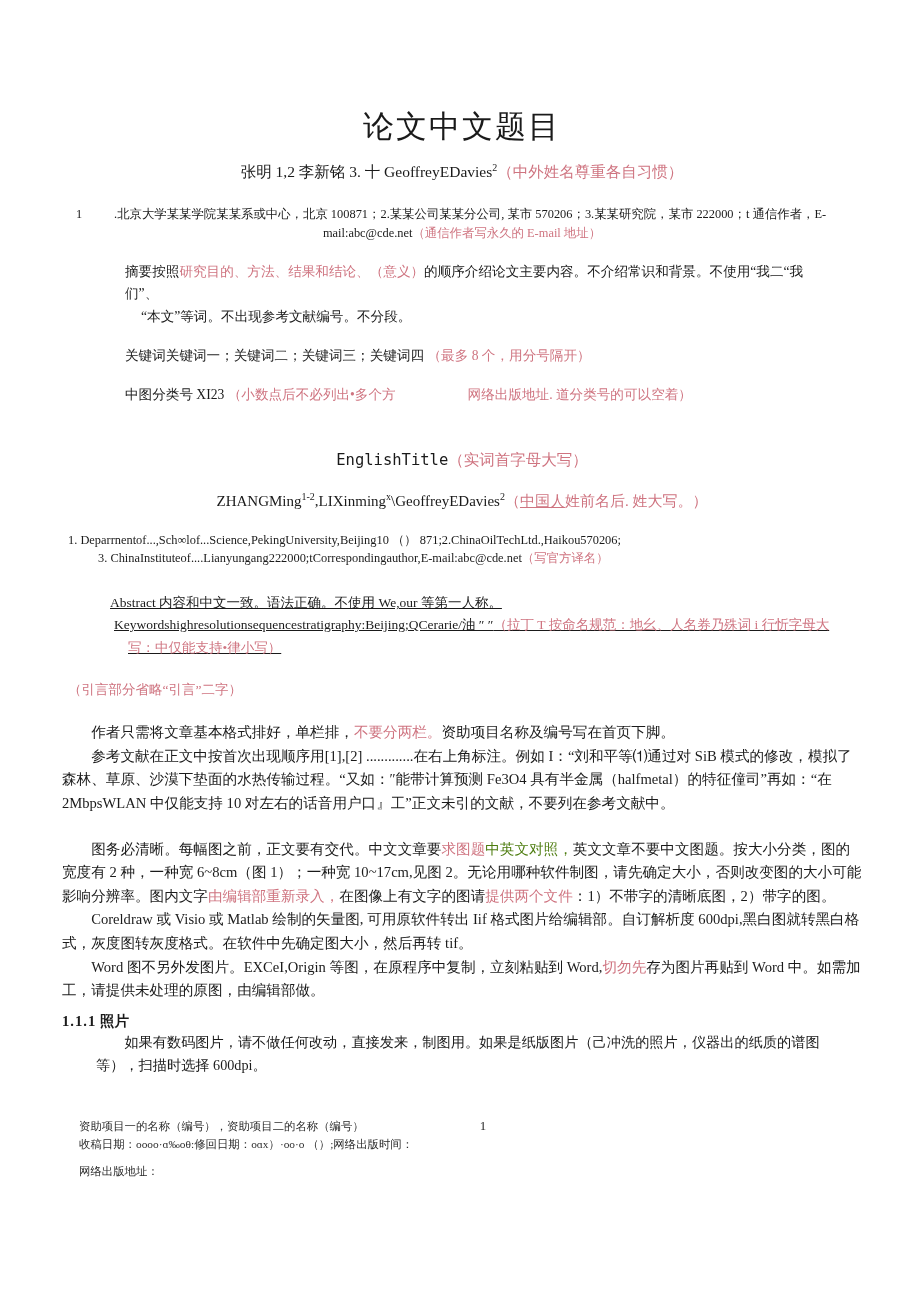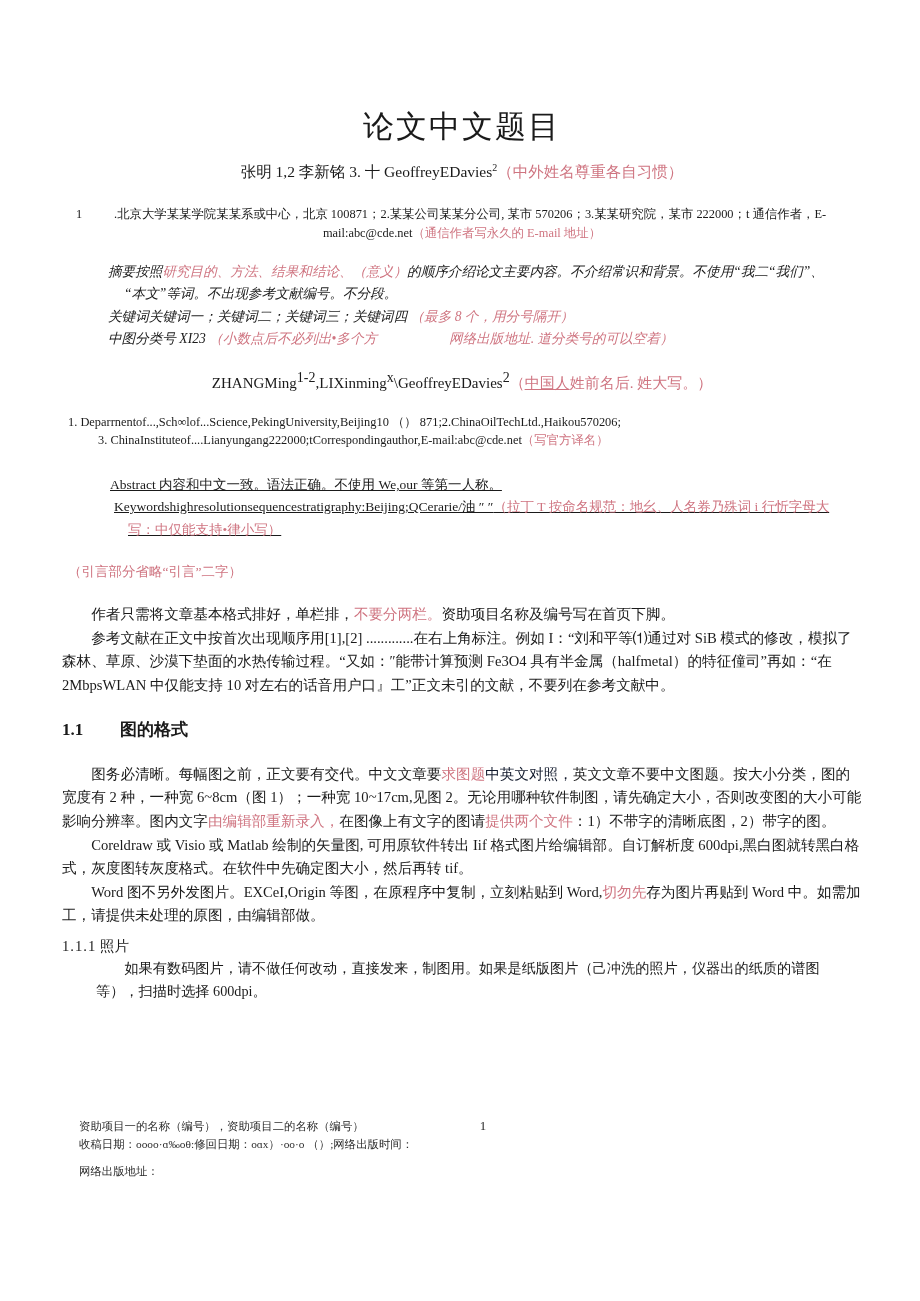--- a/index.html
+++ b/index.html
@@ -20,21 +20,21 @@
     box-sizing: border-box;
     padding: 8px;
   }
   .content {
     position: absolute;
     left: 62px;
     top: 0;
     width: 800px;
   }
   .red { color: #cf7480; }
-  .red-deep { color: #0f172a; }
+  .red-deep { color: #4d7c0f; }
 
   
   .doc-title {
     text-align: center;
     font-size: 31px;
     letter-spacing: 2px;
     margin-top: 108px;
     line-height: 1.2;
     font-weight: 400;
     font-family: "DejaVu Serif", "Liberation Serif", serif;
@@ -59,42 +59,42 @@
   }
 
   
   .abstract-block {
     margin-top: 18px;
     padding-left: 46px;
     padding-right: 36px;
     font-size: 13.6px;
     line-height: 1.62;
   }
-  .abstract-block p { margin: 0; font-style: italic; }
+  .abstract-block p { margin: 17px; }
   .abs-para { text-indent: 0; }
   .abs-para .cont { display: block; padding-left: 16px; }
   .kw-line { margin-top: 1px; }
   .clc-line { margin-top: 1px; }
   .gap-wide { display: inline-block; width: 72px; }
 
   
   .en-title {
     text-align: center;
     margin-top: 44px;
     font-size: 15.5px;
     font-family: "DejaVu Sans Mono", "Liberation Mono", monospace;
     letter-spacing: 0px;
   }
   .en-title .red { font-family: "Liberation Serif", serif; letter-spacing: normal; }
   .en-authors {
     text-align: center;
     margin-top: 20px;
     font-size: 15px;
   }
-  .en-authors sup { font-size: 14px; vertical-align: super; }
+  .en-authors sup { font-size: 10px; vertical-align: super; }
   .en-authors .ul { text-decoration: underline; }
   .en-affil {
     margin-top: 20px;
     font-size: 12.4px;
     line-height: 1.5;
   }
   .en-affil .ln1 { padding-left: 28px; text-indent: -22px; }
   .en-affil .ln2 { padding-left: 58px; text-indent: -22px; }
 
   .en-abstract {
@@ -146,21 +146,21 @@
     line-height: 1.3;
     font-family: "DejaVu Sans", "Liberation Sans", sans-serif;
   }
   h2.sub .num {
     font-family: "Liberation Serif", serif;
     display: inline-block;
     width: 58px;
   }
   h3.subsub {
     font-size: 14.6px;
-    font-weight: 400;
+    font-weight: 700;
     margin: 8px 0 0 0;
     line-height: 1.4;
     font-family: "Liberation Serif", serif;
   }
   h3.subsub .num { letter-spacing: 1px; }
 
   .indent-para {
     font-size: 14.2px;
     line-height: 1.62;
     margin: 0;
@@ -212,20 +212,23 @@
       <p class="kw-line">
         <span>关键词关键词一；关键词二；关键词三；关键词四</span>
         <span class="red">（最多 8 个，用分号隔开）</span>
       </p>
       <p class="clc-line">
         <span>中图分类号 XI23</span>
         <span class="red">（小数点后不必列出•多个方</span><span class="gap-wide"></span><span class="red">网络出版地址. 道分类号的可以空着）</span>
       </p>
     </div>
 
+    <div class="en-title">
+      <span>EnglishTitle</span><span class="red">（实词首字母大写）</span>
+    </div>
 
     <div class="en-authors">
       <span>ZHANGMing</span><sup>1-2</sup><span>,LIXinming</span><sup>x</sup><span>\GeoffreyEDavies</span><sup>2</sup><span class="red">（<span class="ul">中国人</span><span>姓前名后. 姓大写。）</span></span>
     </div>
 
     <div class="en-affil">
       <div class="ln1">1.    Deparrnentof...,Sch∞lof...Science,PekingUniversity,Beijing10 （） 871;2.ChinaOilTechLtd.,Haikou570206;</div>
       <div class="ln2"><span>3.    ChinaInstituteof....Lianyungang222000;tCorrespondingauthor,E-mail:abc@cde.net</span><span class="red">（写官方译名）</span></div>
     </div>
 
@@ -240,23 +243,20 @@
     <div class="note-line red">（引言部分省略“引言”二字）</div>
 
     <div class="body-text">
       <p>
         <span>作者只需将文章基本格式排好，单栏排，</span><span class="red">不要分两栏。</span><span>资助项目名称及编号写在首页下脚。</span>
       </p>
       <p>参考文献在正文中按首次出现顺序用[1],[2] .............在右上角标注。例如 I：“刘和平等⑴通过对 SiB 模式的修改，模拟了森林、草原、沙漠下垫面的水热传输过程。“又如：″能带计算预测 Fe3O4 具有半金属（halfmetal）的特征僮司”再如：“在 2MbpsWLAN 中仅能支持 10 对左右的话音用户口』工”正文未引的文献，不要列在参考文献中。</p>
     </div>
 
 
-    <h2 class="sub">
-      <span class="num">1.1</span><span>图的格式</span>
-    </h2>
 
     <div class="body-text">
       <p>
         <span>图务必清晰。每幅图之前，正文要有交代。中文文章要</span><span class="red">求图题</span><span class="red-deep">中英文对照，</span><span>英文文章不要中文图题。按大小分类，图的宽度有 2 种，一种宽 6~8cm（图 1）；一种宽 10~17cm,见图 2。无论用哪种软件制图，请先确定大小，否则改变图的大小可能影响分辨率。图内文字</span><span class="red">由编辑部重新录入，</span><span>在图像上有文字的图请</span><span class="red">提供两个文件</span><span>：1）不带字的清晰底图，2）带字的图。</span>
       </p>
       <p>Coreldraw 或 Visio 或 Matlab 绘制的矢量图, 可用原软件转出 Iif 格式图片给编辑部。自订解析度 600dpi,黑白图就转黑白格式，灰度图转灰度格式。在软件中先确定图大小，然后再转 tif。</p>
       <p>
         <span>Word 图不另外发图片。EXCeI,Origin 等图，在原程序中复制，立刻粘贴到 Word,</span><span class="red">切勿先</span><span>存为图片再贴到 Word 中。如需加工，请提供未处理的原图，由编辑部做。</span>
       </p>
     </div>

